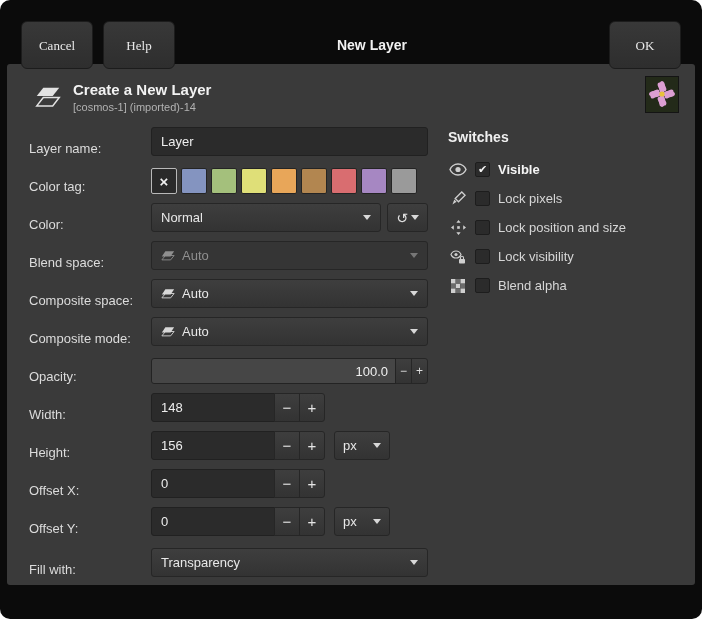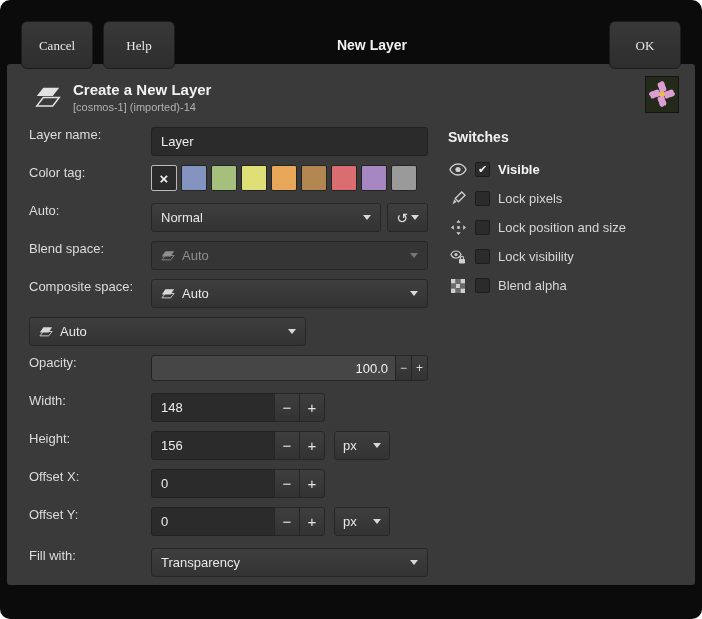--- a/index.html
+++ b/index.html
@@ -48,21 +48,21 @@
   .header { display: flex; align-items: flex-end; margin-bottom: 14px; }
   .header .hdr-icon { margin: 4px 10px 0 4px; }
   .hdr-title { font-size: 15px; font-weight: bold; color: #f2f2f2; }
   .hdr-sub { font-size: 11px; color: #b2b2b2; margin-top: 3px; }
   .thumb {
     margin-left: auto; width: 34px; height: 37px;
     border: 1px solid #141414; background: #20261a;
   }
   .main { display: flex; }
   .form { width: 401px; flex-shrink: 0; }
-  .row { display: flex; align-items: flex-start; margin-bottom: 9px; height: 29px; }
+  .row { display: flex; align-items: flex-end; margin-bottom: 9px; height: 29px; }
   .row > label { width: 122px; flex-shrink: 0; font-size: 13px; color: #dcdcdc; }
   .ctrl { width: 277px; display: flex; align-items: center; }
   
   .entry {
     height: 29px; width: 100%;
     background: #2b2b2b; border: 1px solid #212121; border-radius: 3px;
     color: #ededed; font-size: 13px; font-family: inherit;
     padding: 0 9px; outline: none;
   }
   .entry.spin { width: 124px; border-radius: 3px 0 0 3px; }
@@ -221,21 +221,21 @@
               <span class="swatch" style="background: rgb(232, 166, 89);"></span>
               <span class="swatch" style="background: rgb(178, 134, 80);"></span>
               <span class="swatch" style="background: rgb(217, 109, 112);"></span>
               <span class="swatch" style="background: rgb(166, 135, 194);"></span>
               <span class="swatch" style="background: rgb(154, 154, 154);"></span>
             </div>
           </div>
         </div>
 
         <div class="row">
-          <label>Auto:</label>
+          <label>Color:</label>
           <div class="ctrl">
             <div class="select mode-select">
               <span class="sel-text">Normal</span>
               <span class="arrow"></span>
             </div>
             <button class="aux-btn">
               <span>↺</span>
               <span class="arrow" style="margin-left:0"></span>
             </button>
           </div>
@@ -267,20 +267,21 @@
                     <path d="M5 6h10l-4 5H1z" fill="none" stroke="#d8d8d8"></path>
                   </svg>
               </span>
               <span class="sel-text">Auto</span>
               <span class="arrow"></span>
             </div>
           </div>
         </div>
 
         <div class="row">
+          <label>Composite mode:</label>
           <div class="ctrl">
             <div class="select">
               <span class="mini-ico">
                 <svg width="14" height="11" viewBox="0 0 16 12">
                     <path d="M5 1h10l-4 6H1z" fill="#d8d8d8"></path>
                     <path d="M5 6h10l-4 5H1z" fill="none" stroke="#d8d8d8"></path>
                   </svg>
               </span>
               <span class="sel-text">Auto</span>
               <span class="arrow"></span>

